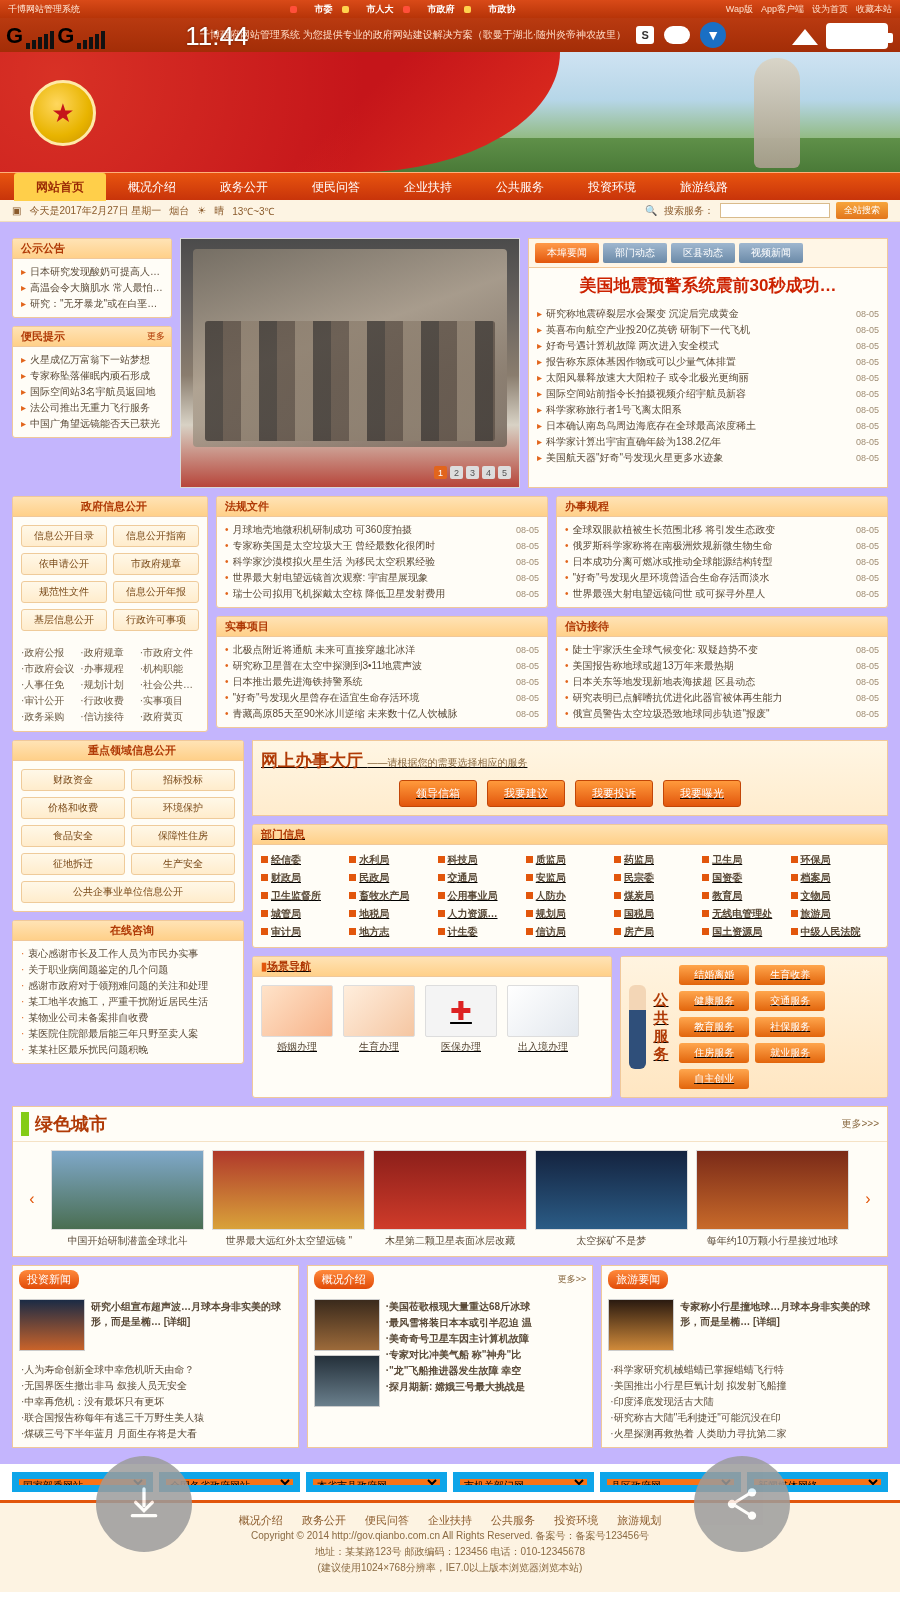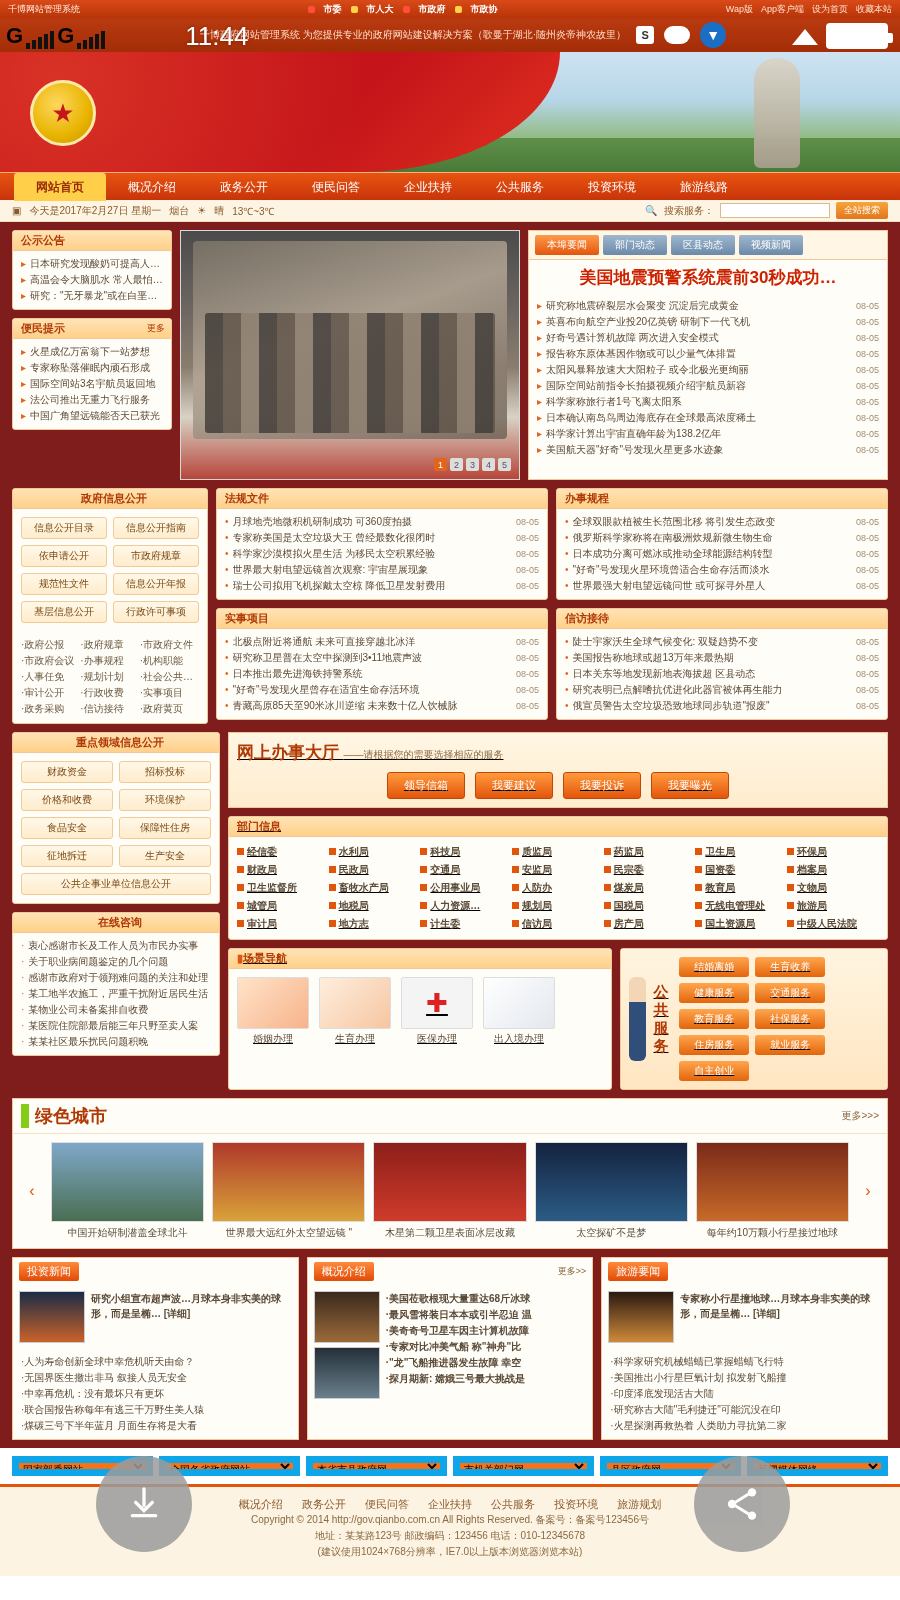--- a/index.html
+++ b/index.html
@@ -13,21 +13,21 @@
   .phone { width: 900px; height: 1600px; position: relative; background: #fff; }
 
   
   .topbar {
     height: 18px; background: linear-gradient(#d94a18,#b73408);
     display: flex; align-items: center; font-size: 9px; color: #fff;
     padding: 0 8px; position: relative;
   }
   .topbar .title { color:#ffe9d8; font-size:9px; }
   .topbar .mid { display:flex; gap:10px; margin-left:auto; margin-right:auto; }
-  .topbar .mid span { display:flex; align-items:center; gap:8px; }
+  .topbar .mid span { display:flex; align-items:center; gap:17px; }
   .dot { width:7px;height:7px;border-radius:2px;background:#ffd24d; display:inline-block;}
   .dot.r{background:#ff4f3a}
   .topbar .right { display:flex; gap:8px; font-size:9px; color:#ffe0cc;}
 
   
   .osbar {
     position:absolute; top:18px; left:0; width:900px; height:36px;
     display:flex; align-items:center; color:#000; z-index:50; pointer-events:none;
   }
   .osleft { display:flex; align-items:flex-end; gap:3px; padding-left:6px; font-size:22px; font-weight:bold;}
@@ -87,21 +87,21 @@
   .nav a { color:#fff; font-size:12px; padding:0 22px; line-height:28px; text-decoration:none;}
   .nav a.active{background:#ffcf4a;color:#9b2b06;font-weight:bold;border-radius:3px 3px 0 0;}
 
   .infobar{height:22px;background:#fdf4e3;border-bottom:1px solid #f0ddbd;
     display:flex;align-items:center;gap:8px;padding:0 12px;font-size:10px;color:#8a5a2b;}
   .infobar .right{margin-left:auto;display:flex;align-items:center;gap:6px;}
   .infobar input{width:110px;height:15px;border:1px solid #d9bb8c;font-size:9px;padding:0 3px;}
   .btn-search{background:linear-gradient(#f7a53c,#e2761c);color:#fff;border:none;font-size:9px;
     padding:2px 8px;border-radius:2px;}
 
-  .wrap{padding:8px 12px;background:#7f1d1d;}
+  .wrap{padding:16px 12px;background:#c4b5fd;}
   .row{display:flex;gap:8px;}
   .panel{border:1px solid #f0c89a;background:#fffdf7;border-radius:3px;}
   .ptitle{height:20px;background:linear-gradient(#ffe3b5,#ffd089);display:flex;align-items:center;
     font-size:11px;color:#b03a06;font-weight:bold;padding-left:8px;border-bottom:1px solid #f0c89a;}
 
   ul.newslist{list-style:none;padding:5px 8px;}
   ul.newslist li{font-size:10px;color:#5a4a38;line-height:16px;display:flex;gap:4px;}
   ul.newslist li .bullet{color:#e2651c;}
   ul.newslist li .t{flex:1;overflow:hidden;white-space:nowrap;text-overflow:ellipsis;}
   ul.newslist li .d{color:#a08d74;font-size:9px;}
@@ -169,21 +169,21 @@
   .arrow{width:22px;height:22px;border-radius:50%;color:#e2560c;font-size:16px;
     display:flex;align-items:center;justify-content:center;}
   .cards{display:flex;gap:8px;flex:1;}
   .card{flex:1;text-align:center;}
   .card .img{height:80px;border:1px solid #ddd;}
   .card .cap{font-size:10px;color:#5a4a38;margin-top:4px;}
 
   .bottom3{display:flex;gap:8px;margin-top:8px;}
   .bcol{flex:1;border:1px solid #f0c89a;background:#fffdf7;}
   .bhead{display:flex;align-items:center;padding:4px 6px;}
-  .bhead .tg{background:linear-gradient(#ff8a3c,#e14b08);color:#fff;font-size:11px;padding:2px 8px;border-radius:2px;}
+  .bhead .tg{background:linear-gradient(#ff8a3c,#e14b08);color:#fff;font-size:11px;padding:2px 8px;border-radius:8px;}
   .bhead .more{margin-left:auto;font-size:9px;color:#8a6a42;}
   .bbody{display:flex;gap:6px;padding:6px;font-weight:bold;}
   .bbody .thumb{width:66px;height:52px;border:1px solid #ccc;}
   .bbody .txt{flex:1;font-size:10px;color:#5a4a38;line-height:15px;}
 
   .selects{display:flex;gap:6px;padding:8px 12px;}
   .selects select{flex:1;height:20px;font-size:10px;border:7px solid #0ea5e9;background:#f97316;}
 
   .footer{background:#fdf3e2;border-top:3px solid #e2560c;padding:10px 0 16px;text-align:center;}
   .footer .fnav{font-size:11px;color:#8a5a2b;}
@@ -583,21 +583,21 @@
                   <span class="bullet">•</span>
                   <span class="t">俄宣员警告太空垃圾恐致地球同步轨道"报废"</span>
                   <span class="d">08-05</span>
                 </li>
             </ul>
           </div>
         </div>
       </div>
 
       <div class="row" style="margin-top:8px;align-items:flex-start;">
-        <div style="width:208px;border-radius:21px;">
+        <div style="width:232px;border-radius:21px;">
           <div class="panel">
             <div class="ptitle" style="justify-content:center;">重点领域信息公开</div>
             <div class="btngrid">
               <button>财政资金</button>
               <button>招标投标</button>
               <button>价格和收费</button>
               <button>环境保护</button>
               <button>食品安全</button>
               <button>保障性住房</button>
               <button>征地拆迁</button>

